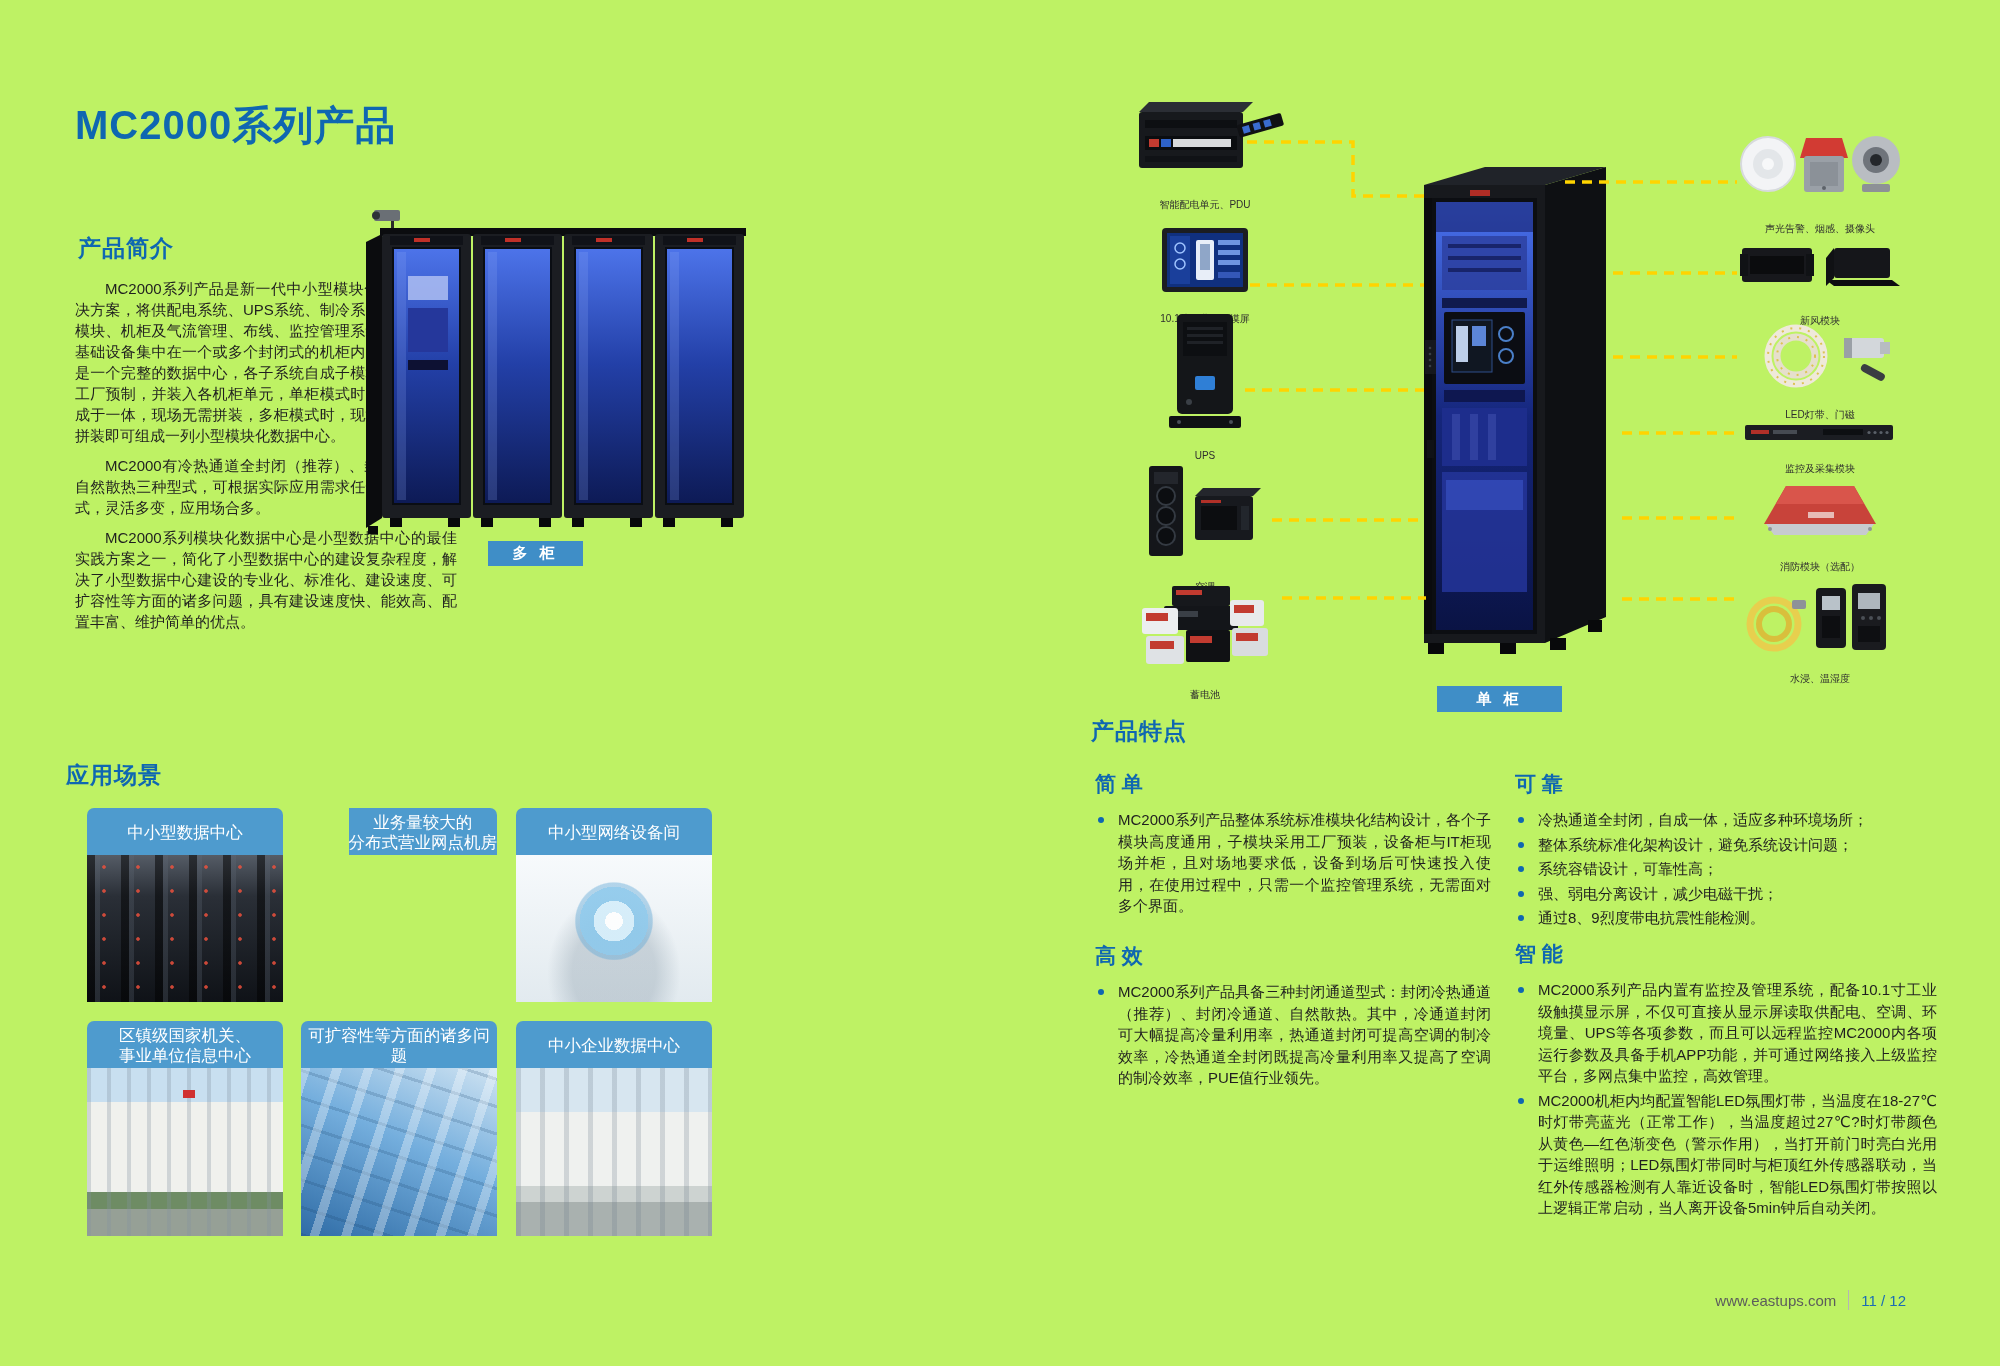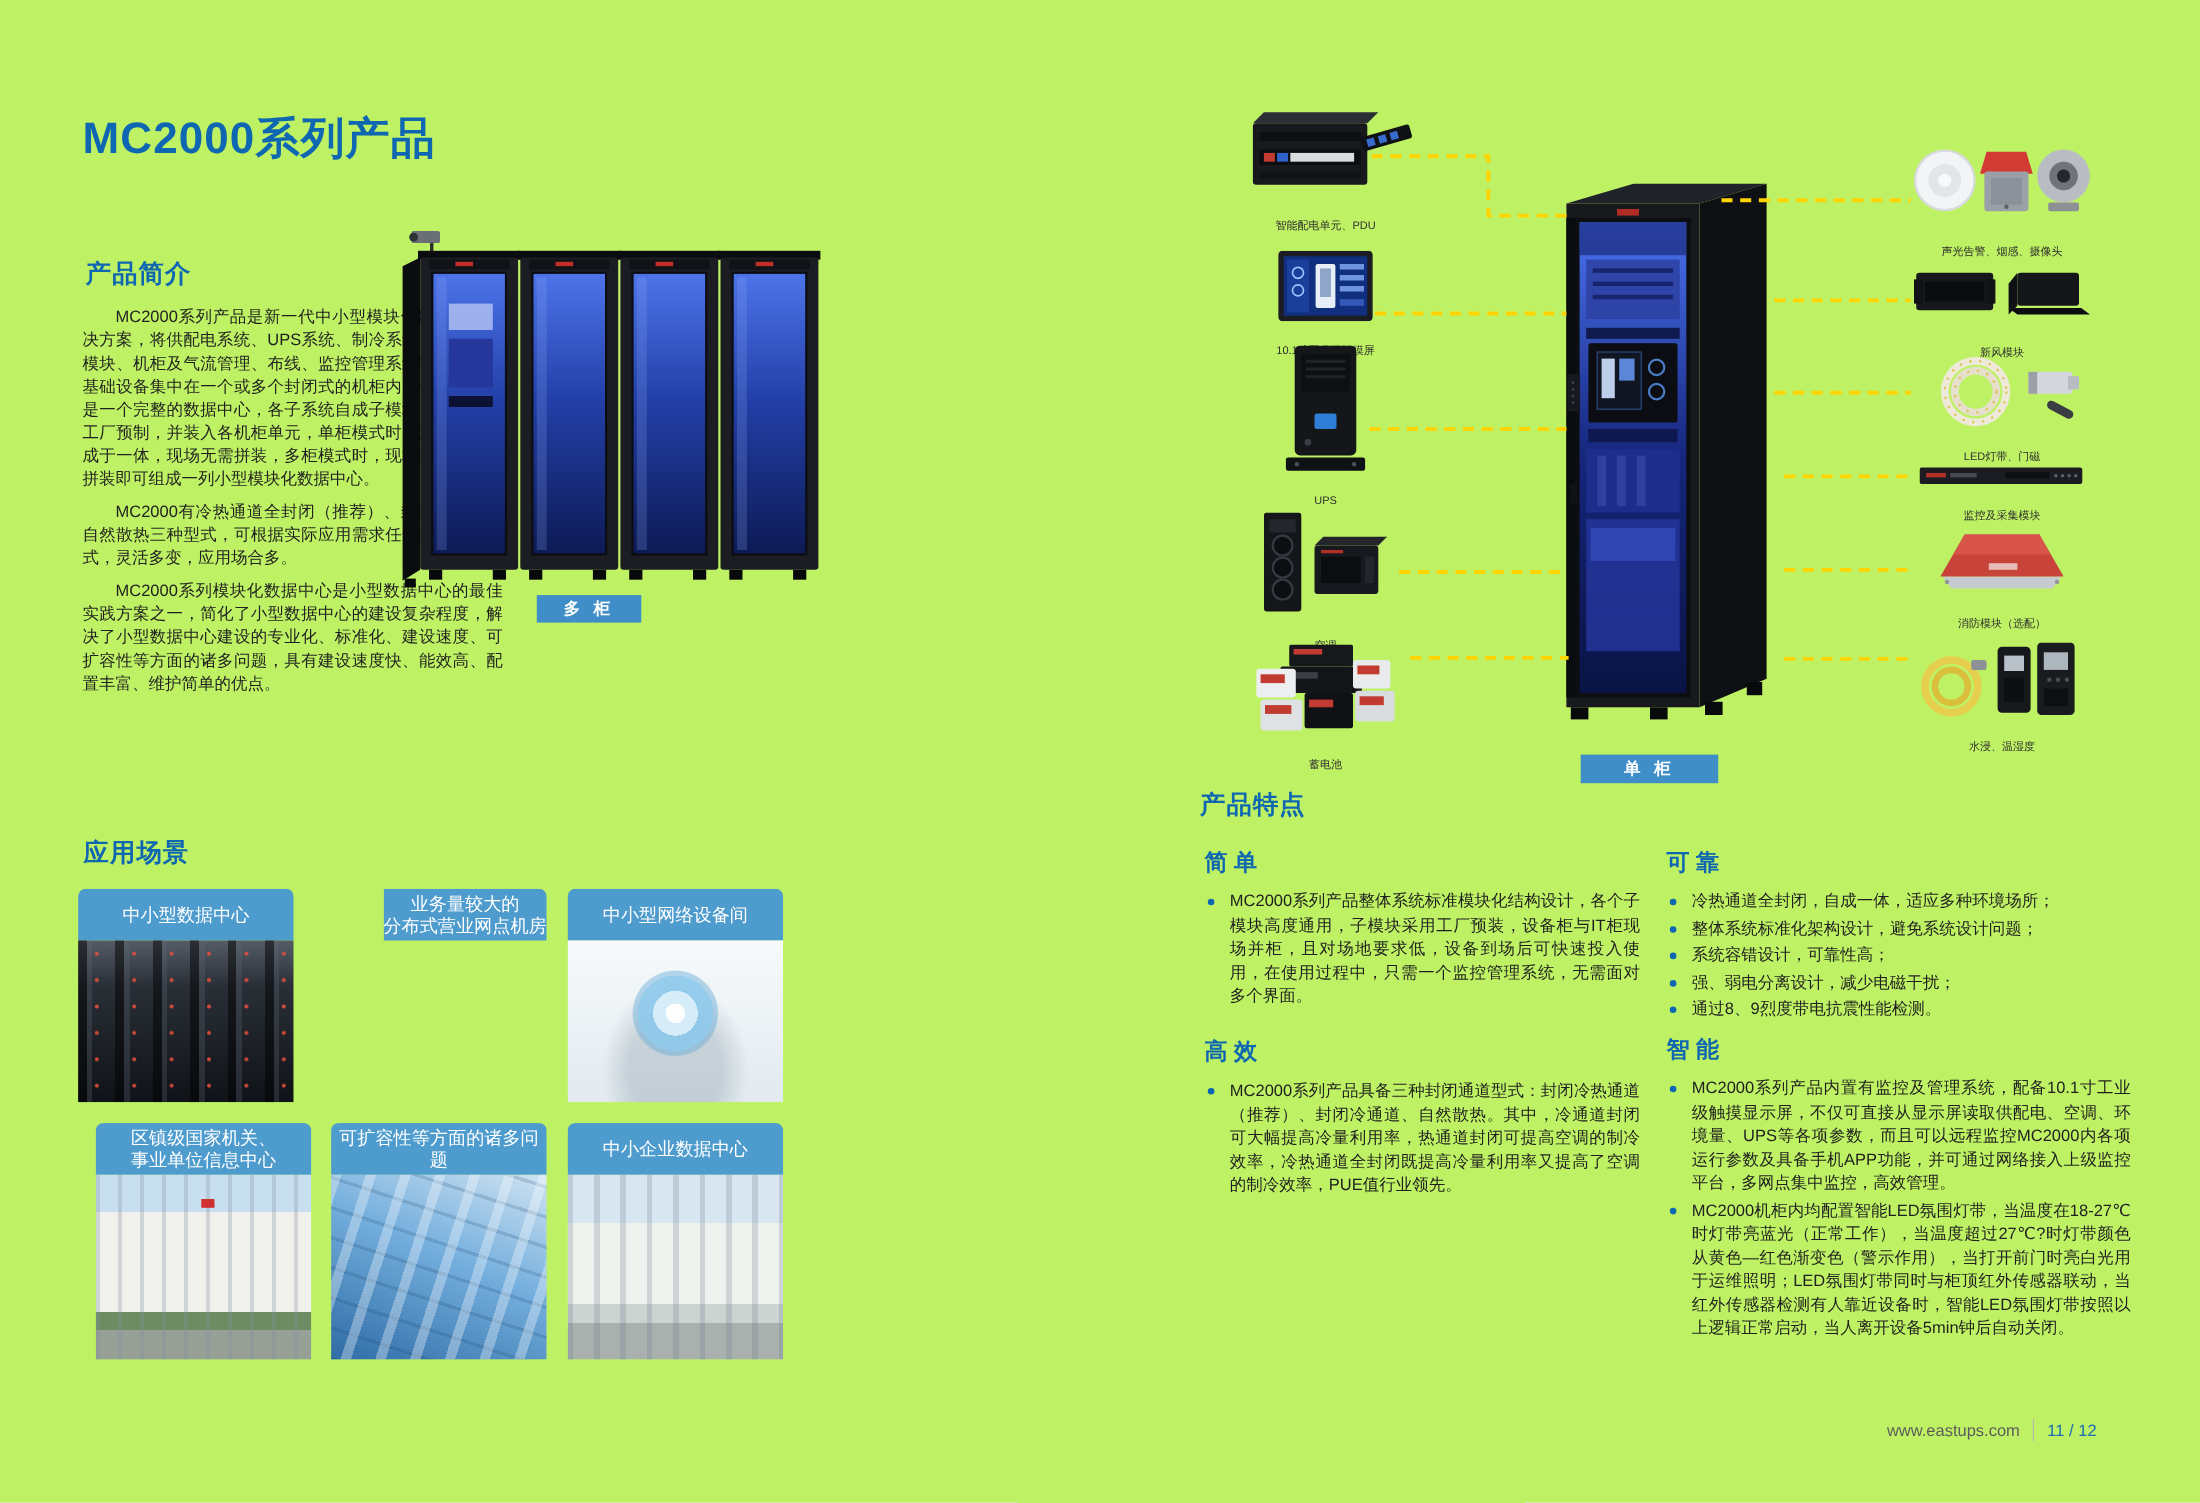--- a/index.html
+++ b/index.html
@@ -133,23 +133,23 @@
           <rect x="331" y="32" width="16" height="4" fill="#c03028"></rect>
         <rect x="310" y="42" width="67" height="256" fill="url(#mcDoor)" stroke="#0a0d13" stroke-width="2"></rect>
         <rect x="314" y="46" width="9" height="248" fill="#8fa8f5" opacity="0.22"></rect>
         <rect x="307" y="312" width="12" height="9" fill="#08090b"></rect>
           <rect x="365" y="312" width="12" height="9" fill="#08090b"></rect>
       </g>
     </svg>
   </div>
   <div class="abs badge" style="left:488px;top:541px;width:95px;height:25px;">多 柜</div>
 
-  <div class="abs h2" style="left:76px;top:760px;">应用场景</div>
-
-  <div class="abs tile" style="left:71px;top:808px;width:196px;height:194px;">
+  <div class="abs h2" style="left:66px;top:760px;">应用场景</div>
+
+  <div class="abs tile" style="left:87px;top:808px;width:196px;height:194px;">
     <div class="tile-header">中小型数据中心</div>
     <div class="tile-photo p1"></div>
   </div>
   <div class="abs tile" style="left:301px;top:808px;width:196px;height:194px;align-items:flex-end;">
     <div class="tile-header">业务量较大的
 分布式营业网点机房</div>
     <div class="tile-photo p2"></div>
   </div>
   <div class="abs tile" style="left:516px;top:808px;width:196px;height:194px;">
     <div class="tile-header">中小型网络设备间</div>

